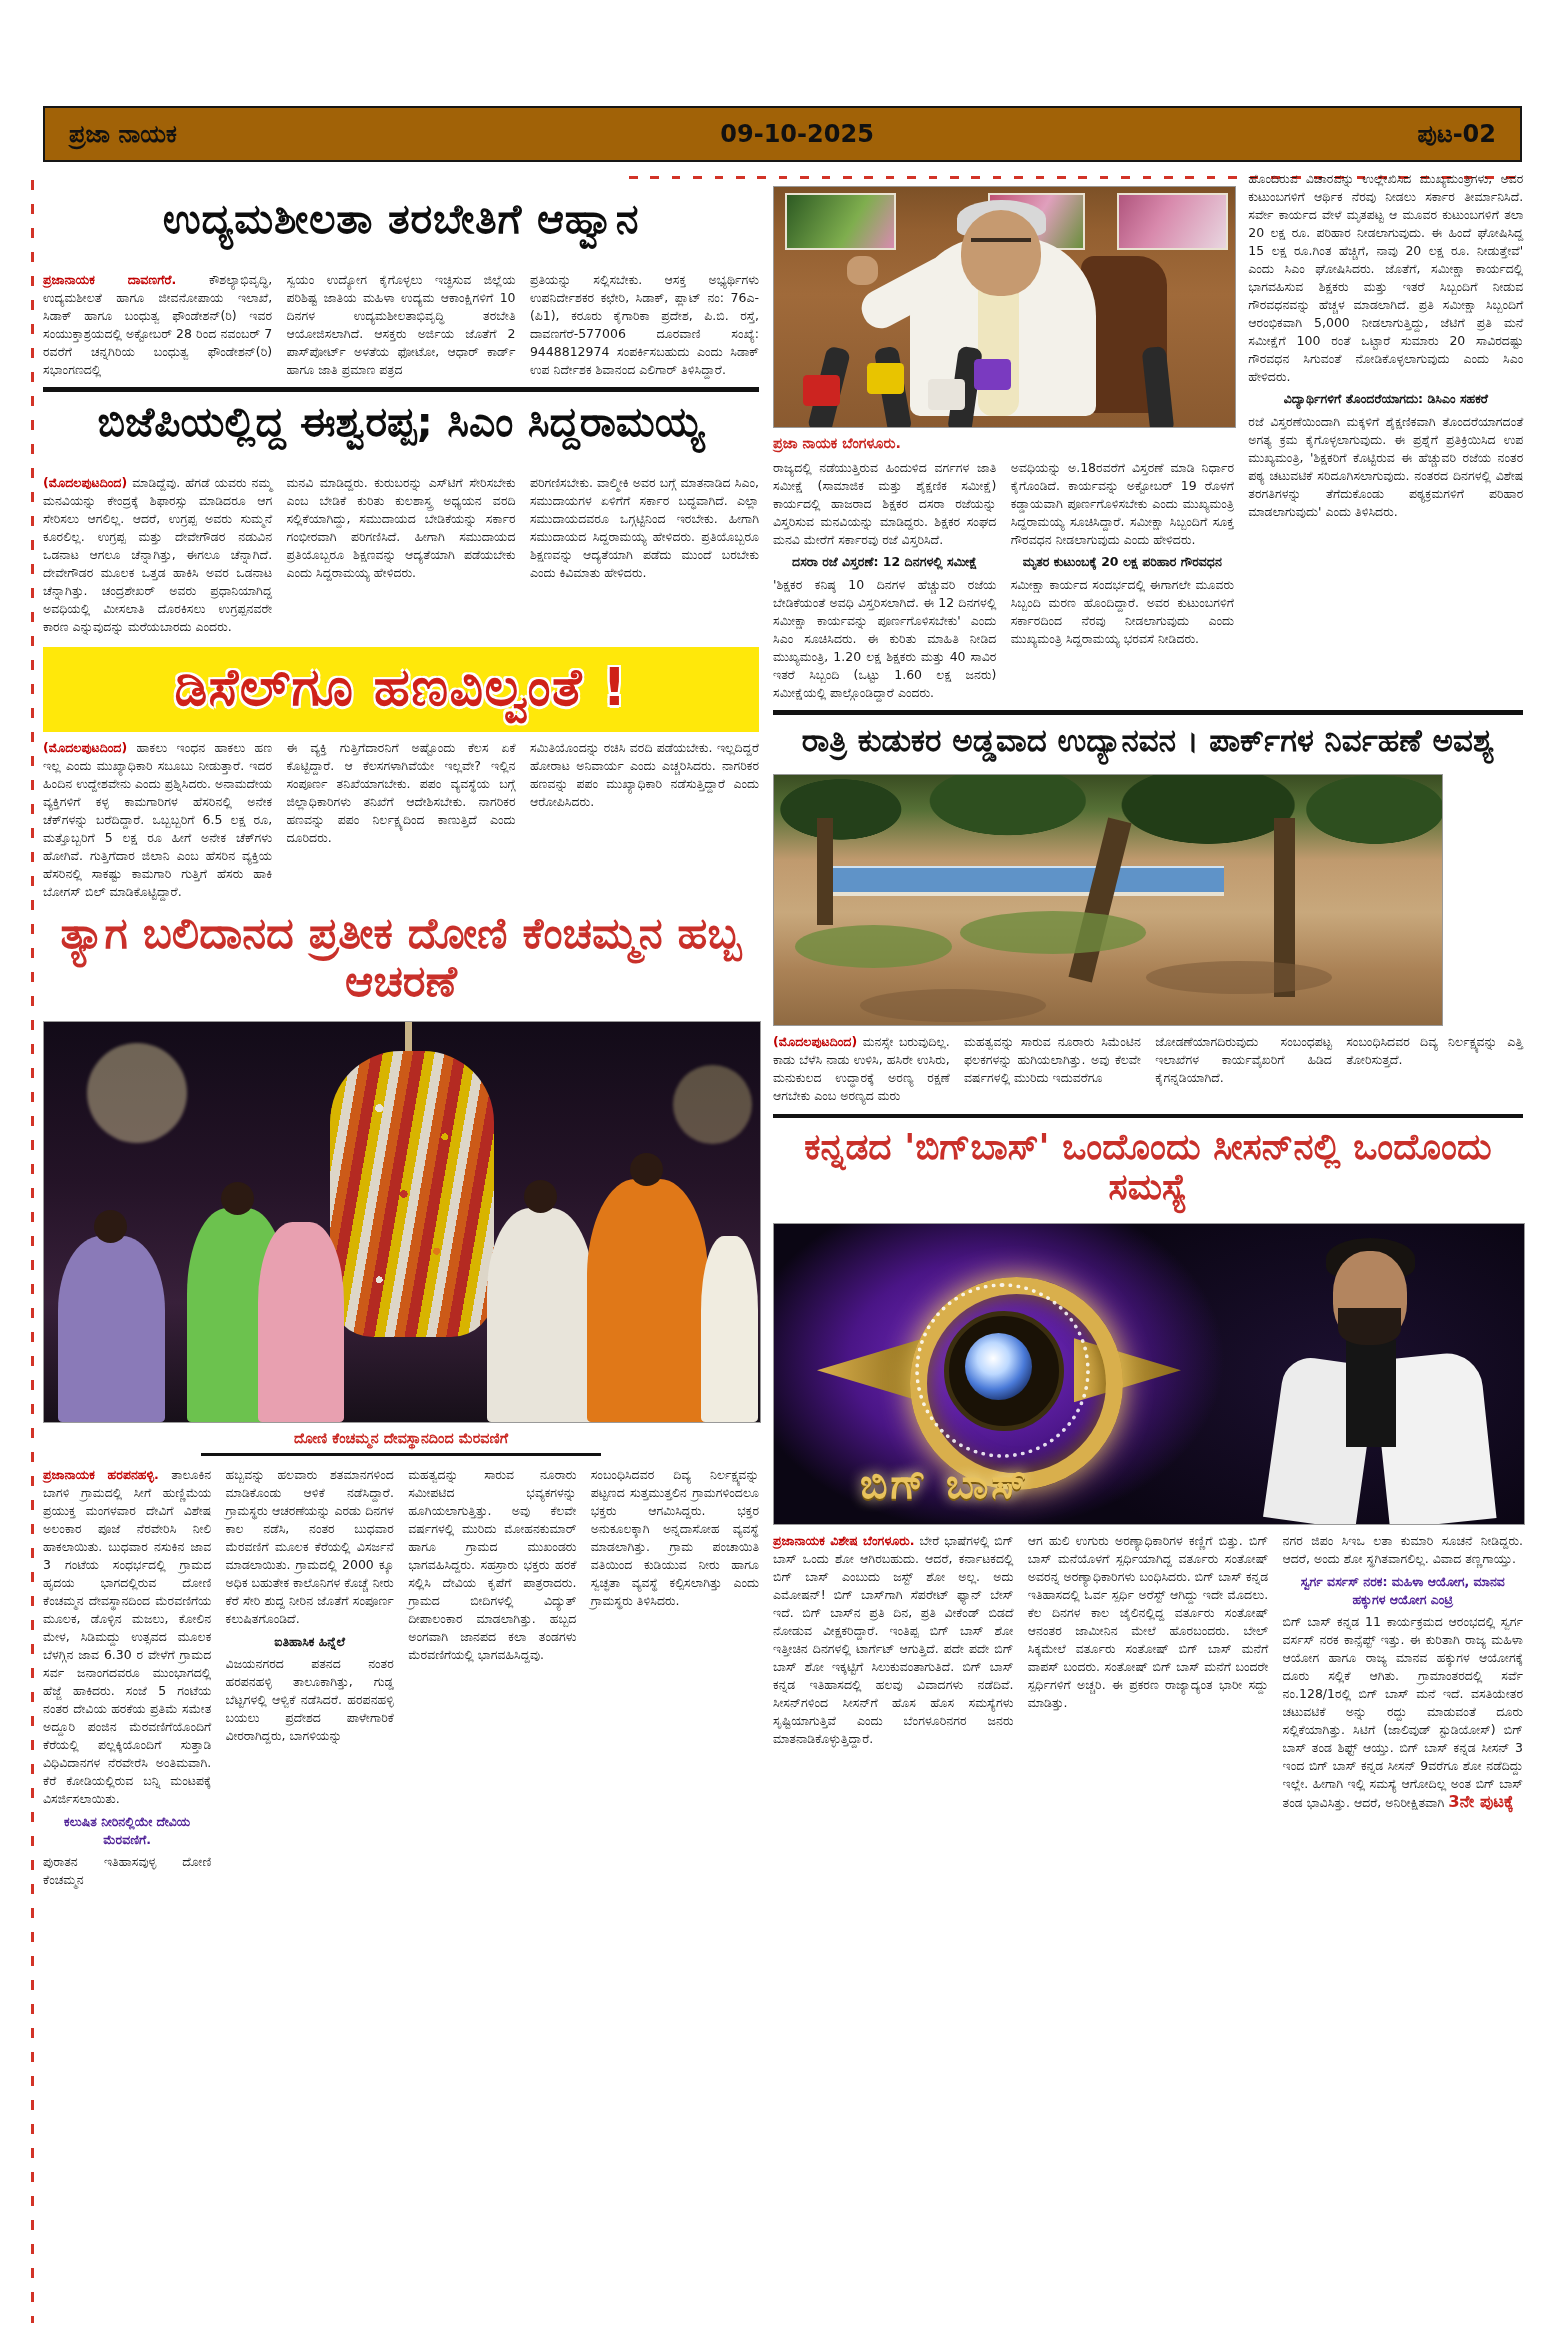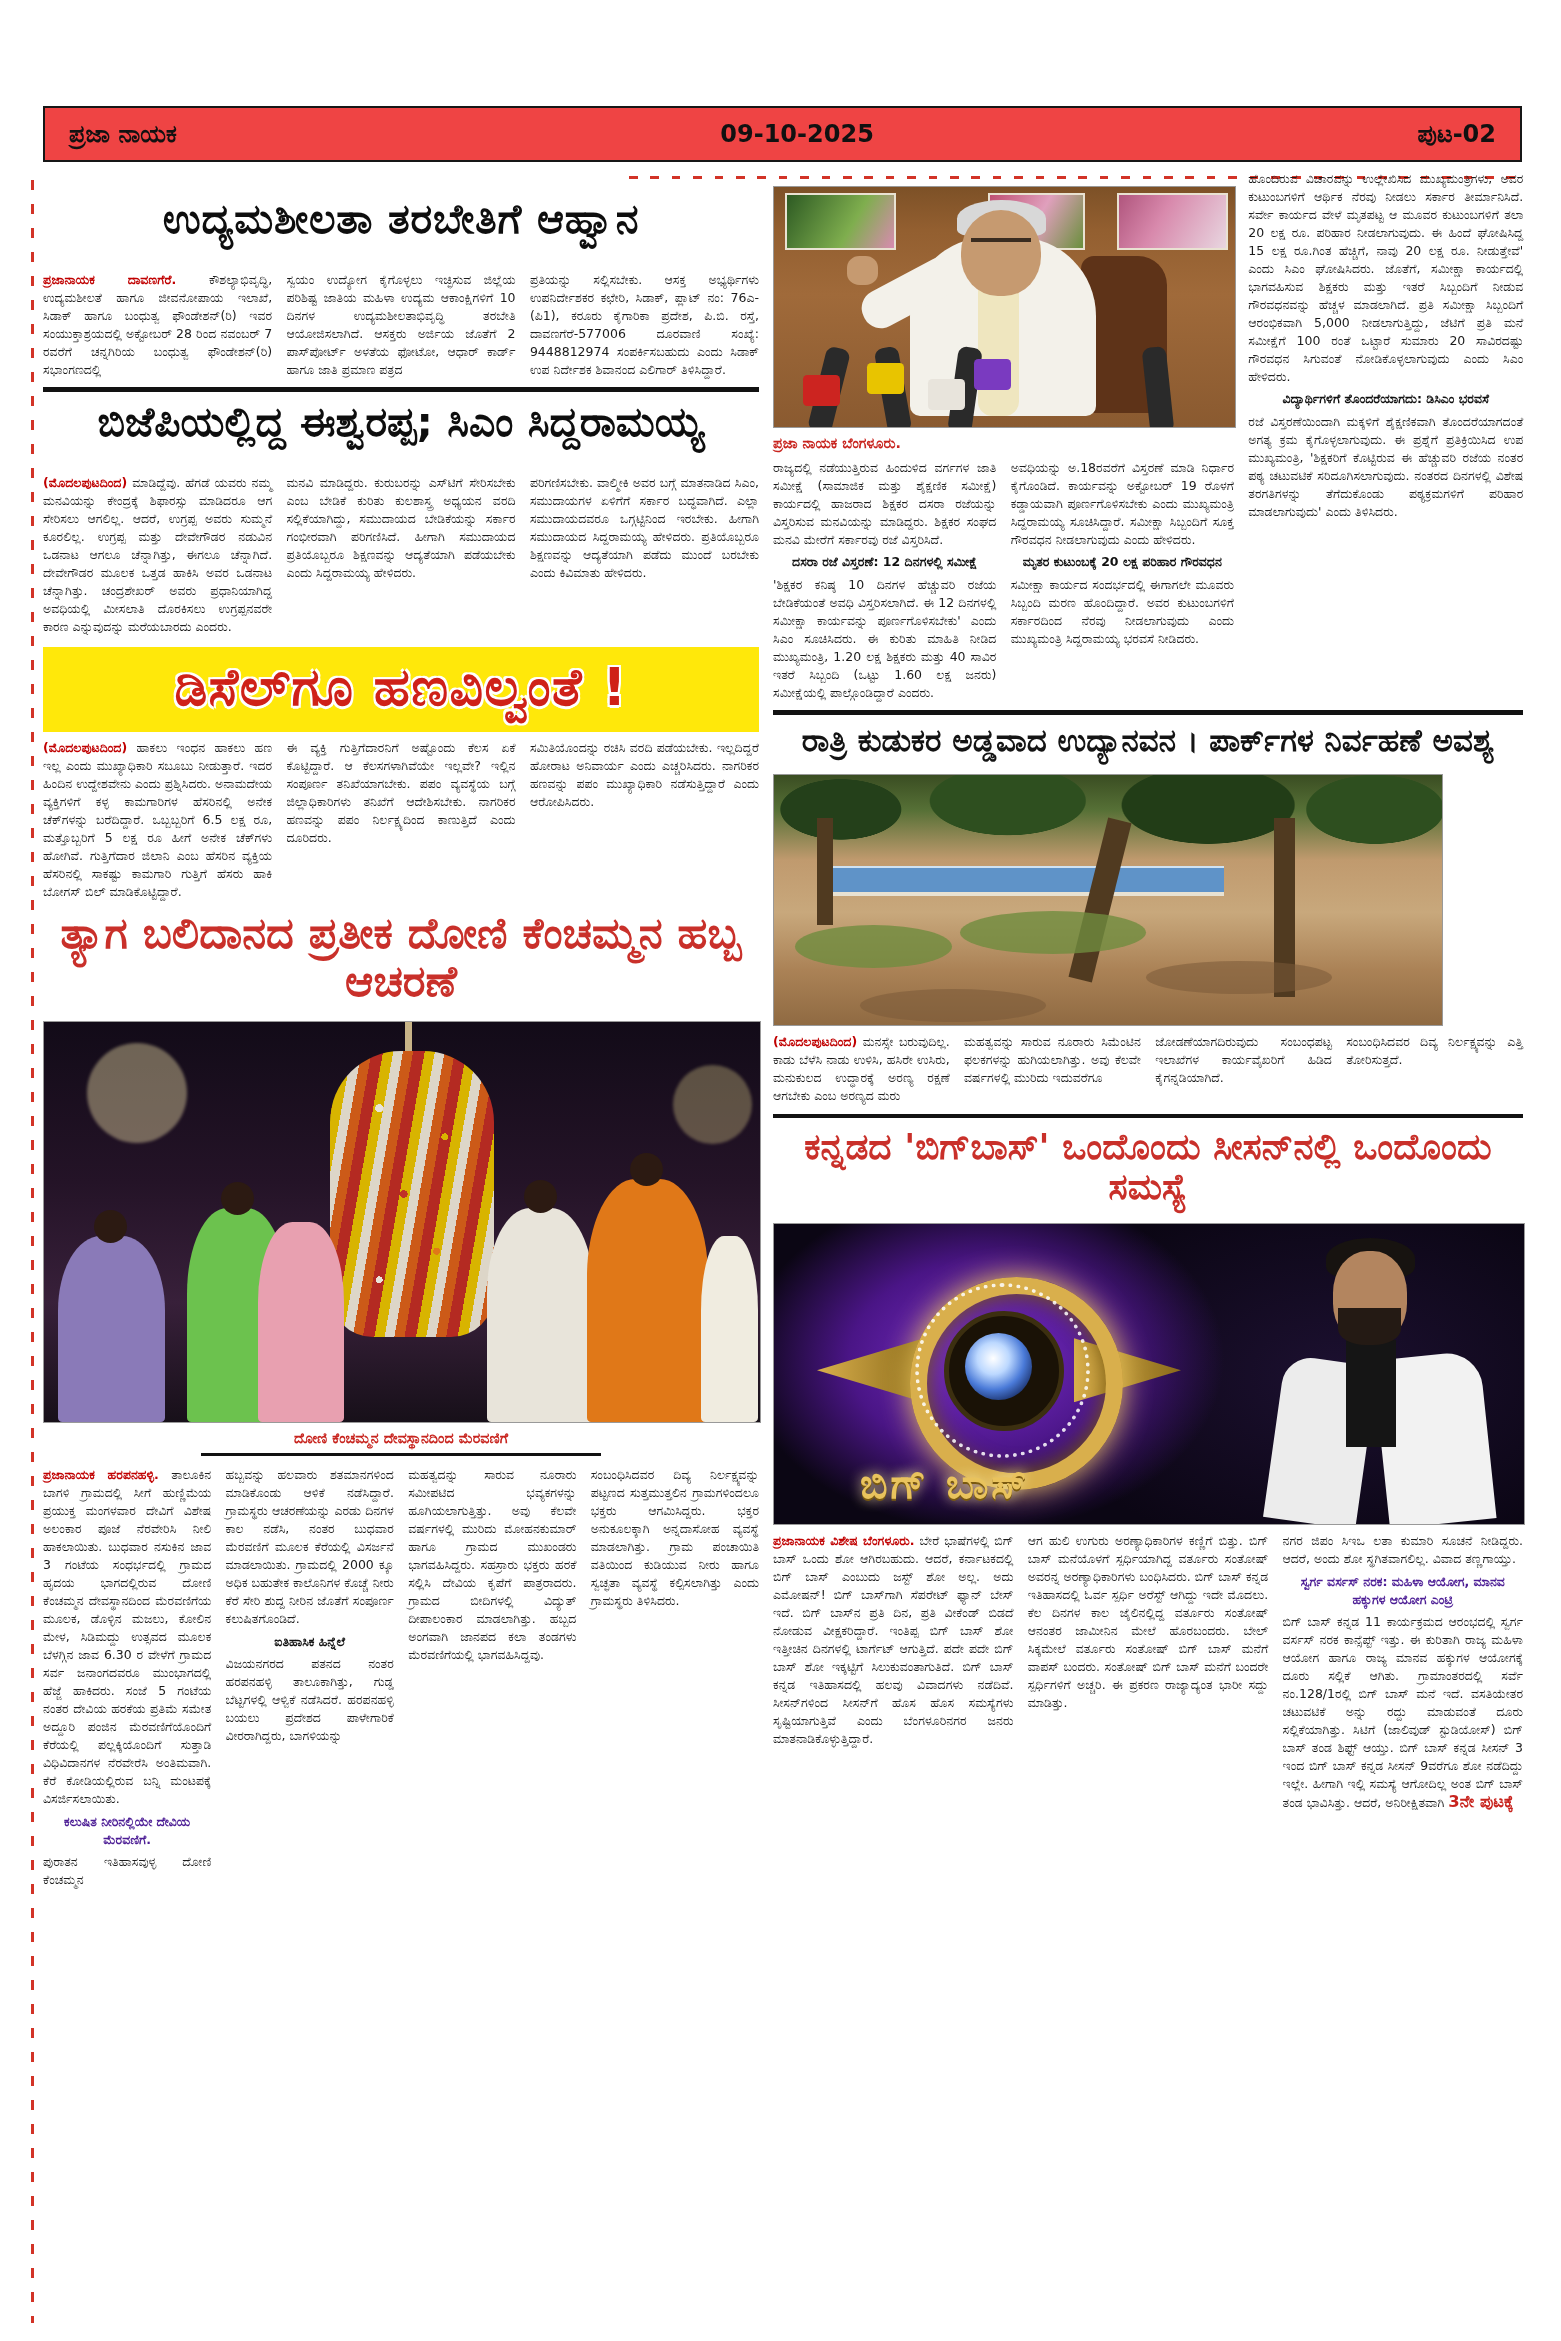--- a/index.html
+++ b/index.html
@@ -1,21 +1,21 @@
 <!DOCTYPE html>
 <html style="font-size:11.4px"><head>
 <meta charset="utf-8">
 <style>
   html,body{margin:0;padding:0;background:#ffffff;}
   body{width:1561px;height:2342px;position:relative;font-family:"DejaVu Sans","Liberation Sans",sans-serif;color:#1c1c1c;overflow:hidden;}
   .trim-left{position:absolute;left:31px;top:180px;width:2.9px;height:2143px;
     background:repeating-linear-gradient(to bottom,#d23327 0 10px,transparent 10px 24px);}
   .trim-top{position:absolute;left:629px;top:176px;width:893px;height:2.9px;
     background:repeating-linear-gradient(to right,#d23327 0 8.6px,transparent 8.6px 21.4px);}
-  .masthead{position:absolute;left:43px;top:106px;width:1479px;height:56px;background:#ef4444;
+  .masthead{position:absolute;left:43px;top:106px;width:1479px;height:56px;background:#a16207;
     border:2.9px solid #161616;box-sizing:border-box;display:flex;align-items:center;
     justify-content:space-between;padding:0 24px;font-weight:bold;font-size:24px;color:#111;}
   .zone-left{position:absolute;left:43px;top:170px;width:716px;}
   .zone-right{position:absolute;left:773px;top:170px;width:750px;}
   .rule{height:4.3px;background:#121212;margin:8.6px 0;}
   .h1{font-weight:bold;text-align:center;color:#0e0e0e;line-height:1.12;}
   .h-invite{font-size:41px;letter-spacing:0.7px;}
   .h-bjp{font-size:41px;margin-top:4.3px;}
   .h-cm{font-size:30px;color:#c8241e;margin-bottom:7.1px;}
   .h-park{font-size:31px;color:#141414;margin:2.9px 0 8.6px 0;}
@@ -222,21 +222,21 @@
           </div>
           <div class="col">
             <span>ಅವಧಿಯನ್ನು ಅ.18ರವರೆಗೆ ವಿಸ್ತರಣೆ ಮಾಡಿ ನಿರ್ಧಾರ ಕೈಗೊಂಡಿದೆ. ಕಾರ್ಯವನ್ನು ಅಕ್ಟೋಬರ್ 19 ರೊಳಗೆ ಕಡ್ಡಾಯವಾಗಿ ಪೂರ್ಣಗೊಳಿಸಬೇಕು ಎಂದು ಮುಖ್ಯಮಂತ್ರಿ ಸಿದ್ದರಾಮಯ್ಯ ಸೂಚಿಸಿದ್ದಾರೆ. ಸಮೀಕ್ಷಾ ಸಿಬ್ಬಂದಿಗೆ ಸೂಕ್ತ ಗೌರವಧನ ನೀಡಲಾಗುವುದು ಎಂದು ಹೇಳಿದರು.</span>
             <b class="subhead">ಮೃತರ ಕುಟುಂಬಕ್ಕೆ 20 ಲಕ್ಷ ಪರಿಹಾರ ಗೌರವಧನ</b>
             <span>ಸಮೀಕ್ಷಾ ಕಾರ್ಯದ ಸಂದರ್ಭದಲ್ಲಿ ಈಗಾಗಲೇ ಮೂವರು ಸಿಬ್ಬಂದಿ ಮರಣ ಹೊಂದಿದ್ದಾರೆ. ಅವರ ಕುಟುಂಬಗಳಿಗೆ ಸರ್ಕಾರದಿಂದ ನೆರವು ನೀಡಲಾಗುವುದು ಎಂದು ಮುಖ್ಯಮಂತ್ರಿ ಸಿದ್ದರಾಮಯ್ಯ ಭರವಸೆ ನೀಡಿದರು.</span>
           </div>
         </div>
       </div>
       <div class="col cm-rightcol">
         <span>ಹೊಂದಿರುವ ವಿಚಾರವನ್ನು ಉಲ್ಲೇಖಿಸಿದ ಮುಖ್ಯಮಂತ್ರಿಗಳು, ಅವರ ಕುಟುಂಬಗಳಿಗೆ ಆರ್ಥಿಕ ನೆರವು ನೀಡಲು ಸರ್ಕಾರ ತೀರ್ಮಾನಿಸಿದೆ. ಸರ್ವೇ ಕಾರ್ಯದ ವೇಳೆ ಮೃತಪಟ್ಟ ಆ ಮೂವರ ಕುಟುಂಬಗಳಿಗೆ ತಲಾ 20 ಲಕ್ಷ ರೂ. ಪರಿಹಾರ ನೀಡಲಾಗುವುದು. ಈ ಹಿಂದೆ ಘೋಷಿಸಿದ್ದ 15 ಲಕ್ಷ ರೂ.ಗಿಂತ ಹೆಚ್ಚಿಗೆ, ನಾವು 20 ಲಕ್ಷ ರೂ. ನೀಡುತ್ತೇವೆ' ಎಂದು ಸಿಎಂ ಘೋಷಿಸಿದರು. ಜೊತೆಗೆ, ಸಮೀಕ್ಷಾ ಕಾರ್ಯದಲ್ಲಿ ಭಾಗವಹಿಸುವ ಶಿಕ್ಷಕರು ಮತ್ತು ಇತರೆ ಸಿಬ್ಬಂದಿಗೆ ನೀಡುವ ಗೌರವಧನವನ್ನು ಹೆಚ್ಚಳ ಮಾಡಲಾಗಿದೆ. ಪ್ರತಿ ಸಮೀಕ್ಷಾ ಸಿಬ್ಬಂದಿಗೆ ಆರಂಭಿಕವಾಗಿ 5,000 ನೀಡಲಾಗುತ್ತಿದ್ದು, ಜೆಟಿಗೆ ಪ್ರತಿ ಮನೆ ಸಮೀಕ್ಷೆಗೆ 100 ರಂತೆ ಒಟ್ಟಾರೆ ಸುಮಾರು 20 ಸಾವಿರದಷ್ಟು ಗೌರವಧನ ಸಿಗುವಂತೆ ನೋಡಿಕೊಳ್ಳಲಾಗುವುದು ಎಂದು ಸಿಎಂ ಹೇಳಿದರು.</span>
-        <b class="subhead">ವಿದ್ಯಾರ್ಥಿಗಳಿಗೆ ತೊಂದರೆಯಾಗದು: ಡಿಸಿಎಂ ಭರವಸೆ</b>
+        <b class="subhead">ವಿದ್ಯಾರ್ಥಿಗಳಿಗೆ ತೊಂದರೆಯಾಗದು: ಡಿಸಿಎಂ ಸಹಕರೆ</b>
         <span>ರಜೆ ವಿಸ್ತರಣೆಯಿಂದಾಗಿ ಮಕ್ಕಳಿಗೆ ಶೈಕ್ಷಣಿಕವಾಗಿ ತೊಂದರೆಯಾಗದಂತೆ ಅಗತ್ಯ ಕ್ರಮ ಕೈಗೊಳ್ಳಲಾಗುವುದು. ಈ ಪ್ರಶ್ನೆಗೆ ಪ್ರತಿಕ್ರಿಯಿಸಿದ ಉಪ ಮುಖ್ಯಮಂತ್ರಿ, 'ಶಿಕ್ಷಕರಿಗೆ ಕೊಟ್ಟಿರುವ ಈ ಹೆಚ್ಚುವರಿ ರಜೆಯ ನಂತರ ಪಠ್ಯ ಚಟುವಟಿಕೆ ಸರಿದೂಗಿಸಲಾಗುವುದು. ನಂತರದ ದಿನಗಳಲ್ಲಿ ವಿಶೇಷ ತರಗತಿಗಳನ್ನು ತೆಗೆದುಕೊಂಡು ಪಠ್ಯಕ್ರಮಗಳಿಗೆ ಪರಿಹಾರ ಮಾಡಲಾಗುವುದು' ಎಂದು ತಿಳಿಸಿದರು.</span>
       </div>
     </div>
 
     <div class="rule"></div>
 
     <h1 class="h1 h-park">ರಾತ್ರಿ ಕುಡುಕರ ಅಡ್ಡವಾದ ಉದ್ಯಾನವನ । ಪಾರ್ಕ್‌ಗಳ ನಿರ್ವಹಣೆ ಅವಶ್ಯ</h1>
     <div class="photo park-photo">
       <div class="park-canopy"></div>
       <div class="park-fence"></div>

